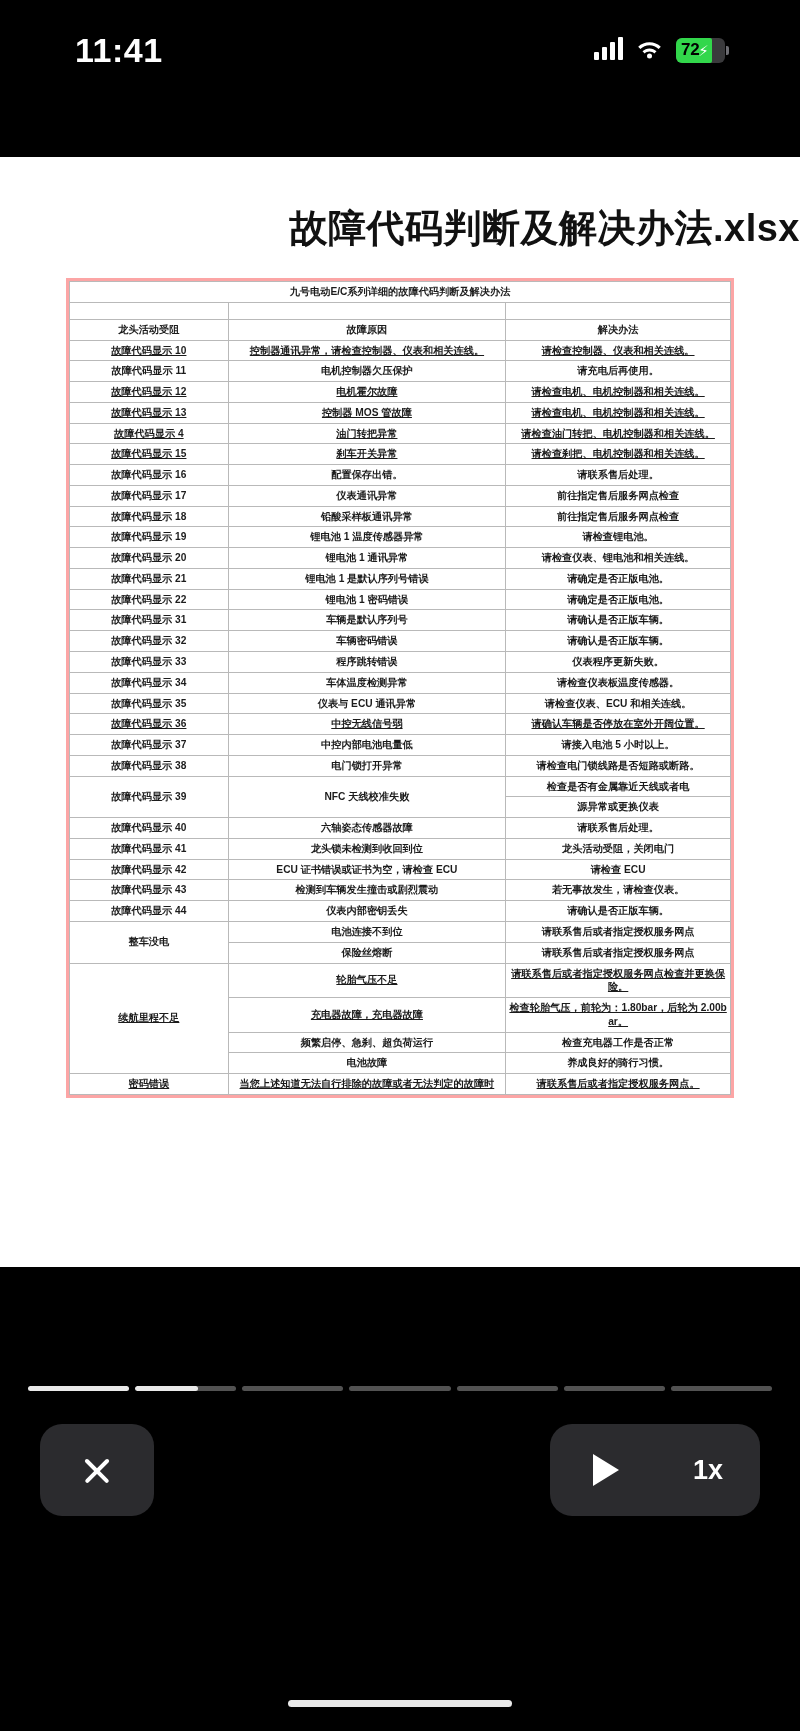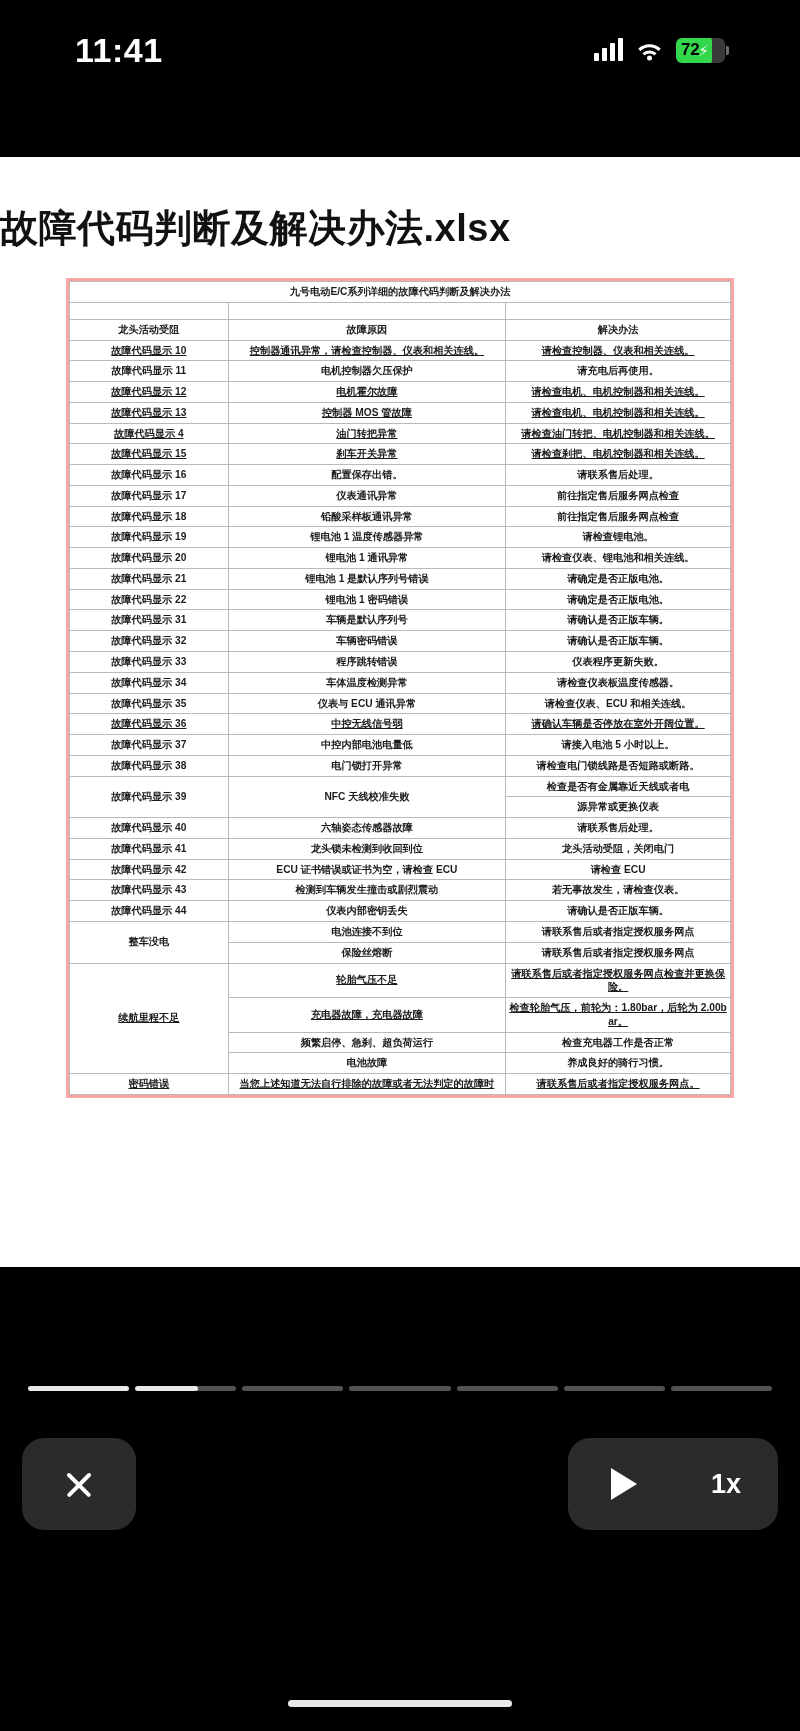--- a/index.html
+++ b/index.html
@@ -11,21 +11,21 @@
   }
   .phone { position: relative; width: 800px; height: 1731px; background: #000; }
 
   
   .statusbar {
     position: absolute; top: 0; left: 0; width: 800px; height: 100px;
     display: flex; align-items: center; justify-content: space-between;
     padding: 0 75px; color: #fff;
   }
   .status-time { font-size: 34px; font-weight: 600; letter-spacing: 0.5px; }
-  .status-right { display: flex; align-items: center; gap: 13px; }
+  .status-right { display: flex; gap: 13px; }
   .signal { display: flex; align-items: flex-end; gap: 3px; height: 22px; }
   .signal i { display: block; width: 5px; background: #fff; border-radius: 1px; }
   .signal i:nth-child(1) { height: 8px; }
   .signal i:nth-child(2) { height: 13px; }
   .signal i:nth-child(3) { height: 18px; }
   .signal i:nth-child(4) { height: 23px; }
   .wifi { width: 27px; height: 21px; position: relative; }
   .battery {
     position: relative; width: 49px; height: 25px;
     border-radius: 6px; background: #3a3a3c;
@@ -47,21 +47,21 @@
     position: relative; z-index: 2; margin-left: -1px;
     font-size: 15px; color: #fff; line-height: 1;
   }
 
   
   .sheet {
     position: absolute; left: 0; top: 157px; width: 800px; height: 1110px;
     background: #ffffff; overflow: hidden;
   }
   .doc-title {
-    text-align: left; font-size: 38px; font-weight: 700; color: #111;
+    text-align: right; font-size: 38px; font-weight: 700; color: #111;
     margin-top: 46px; letter-spacing: 0.5px;
   }
   .table-wrap { margin: 24px 66px 0 66px; border: 3px solid #fca5a5; background: #fff; }
   table.codes { width: 100%; border-collapse: collapse; table-layout: fixed; }
   table.codes td, table.codes th {
     border: 1px solid #b9b9b9;
     font-size: 10.2px; color: #1b1b1b; text-align: center;
     padding: 3px 3px; line-height: 1.35; font-weight: 600;
     word-break: break-all;
   }
@@ -84,22 +84,22 @@
   .seg.filled { background: #e9e9e9; }
   .seg.partial { position: relative; overflow: hidden; }
   .seg.partial::after {
     content: ""; position: absolute; left: 0; top: 0; bottom: 0;
     width: 62%; background: #e9e9e9; border-radius: 3px;
   }
 
   
   .controls {
     position: absolute; left: 0; top: 1424px; width: 800px; height: 120px;
-    display: flex; align-items: center; justify-content: space-between;
-    padding: 0 22px;
+    display: flex; justify-content: space-between;
+    padding: 0 40px;
   }
   .close-btn {
     width: 114px; height: 92px; border-radius: 22px;
     background: #2b2b2e; display: flex; align-items: center; justify-content: center;
   }
   .close-glyph { position: relative; width: 32px; height: 32px; }
   .close-glyph::before, .close-glyph::after {
     content: ""; position: absolute; left: 0; top: 15px; width: 32px; height: 3.5px;
     background: #fff; border-radius: 2px;
   }

